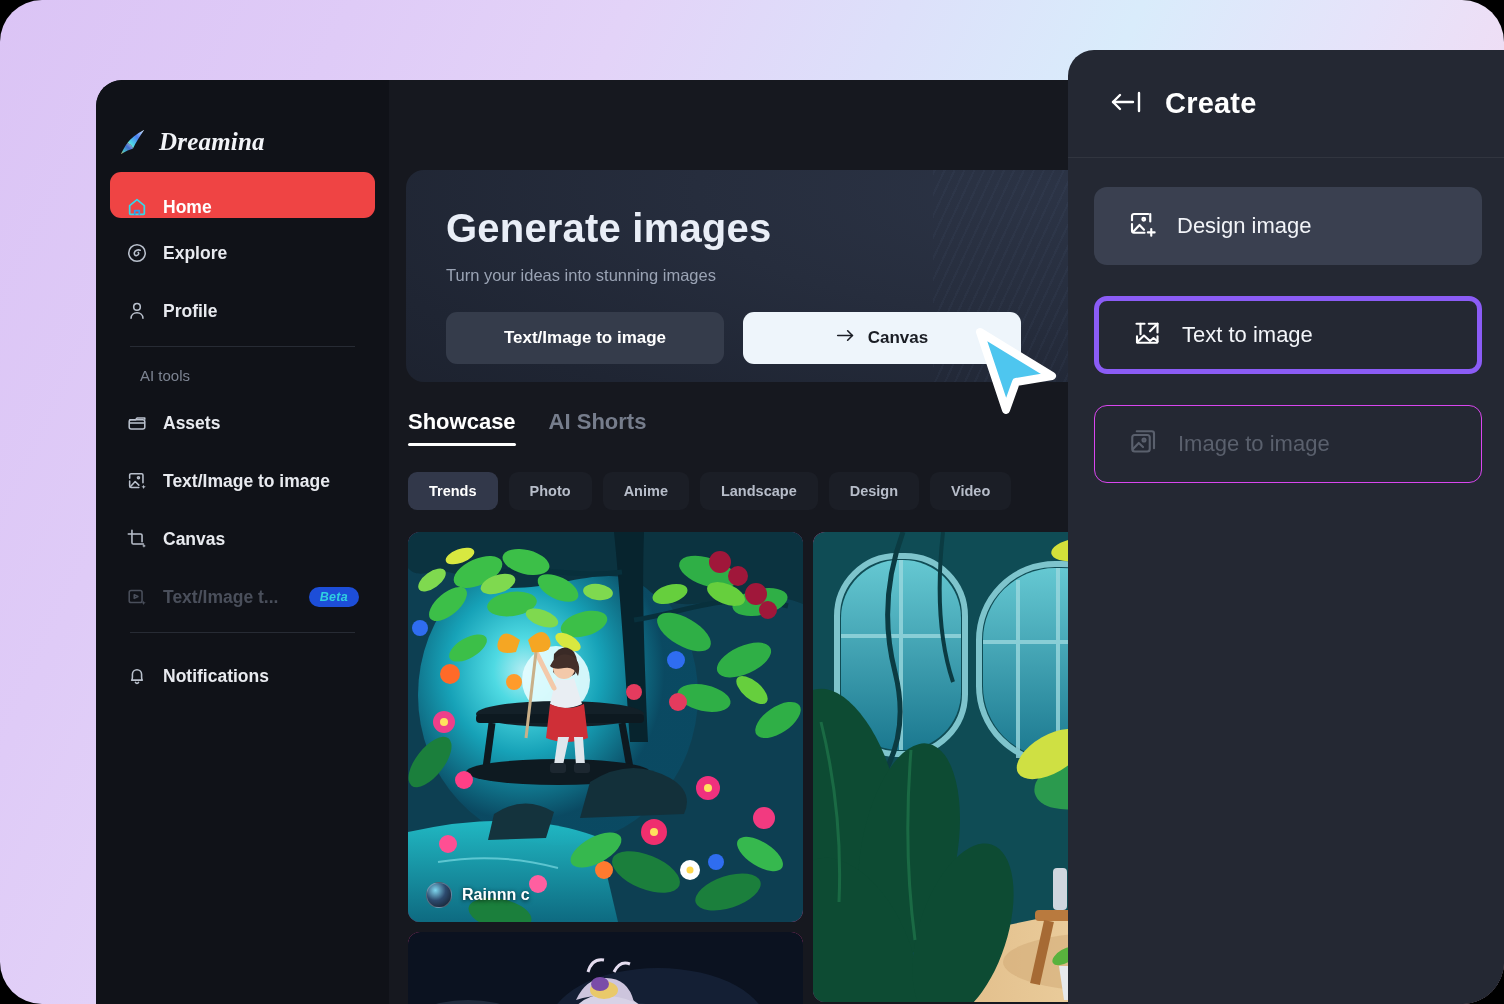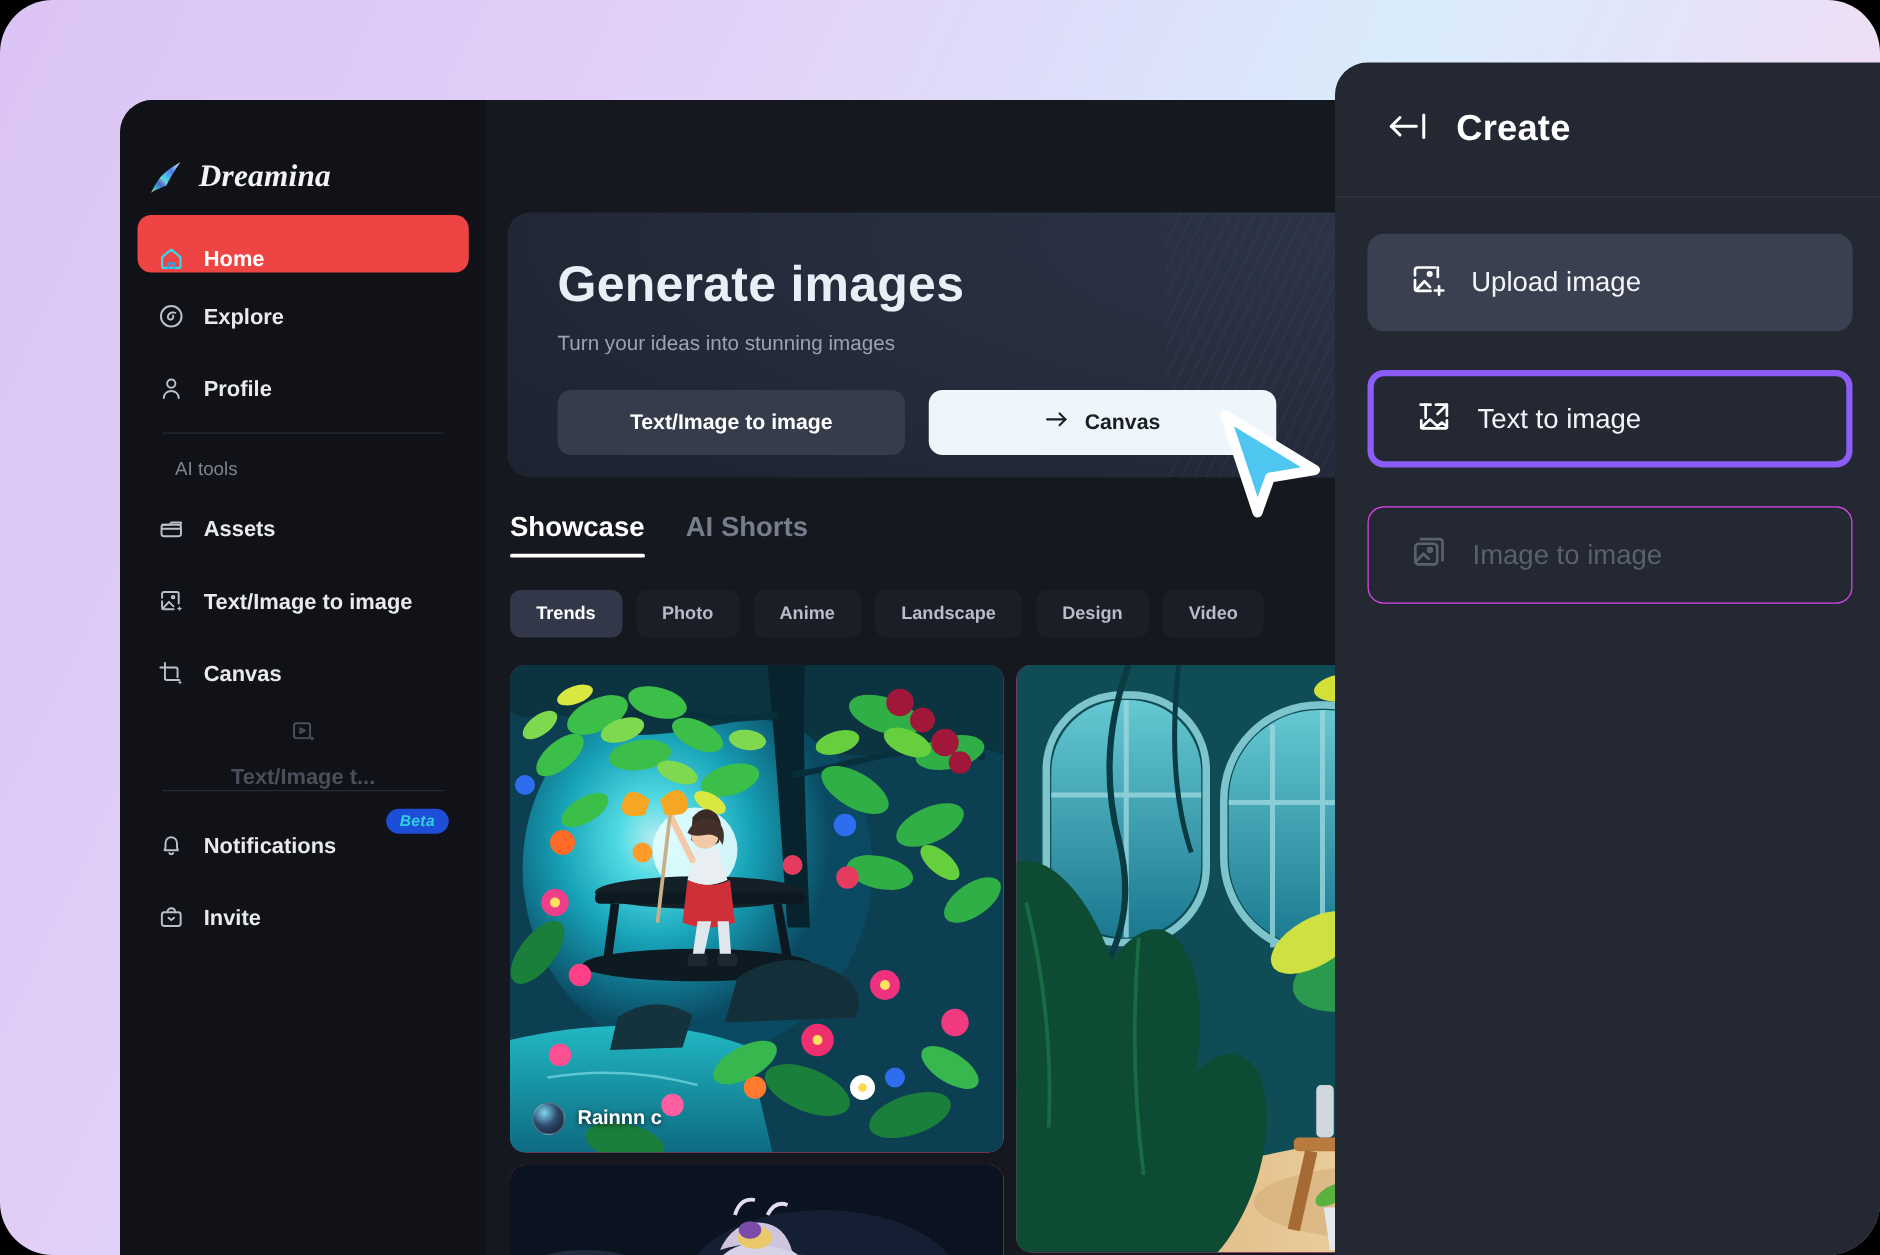--- a/index.html
+++ b/index.html
@@ -88,21 +88,21 @@
     margin-bottom: 12px;
   }
   .nav-item .label {
     font-size: 17.5px;
     font-weight: bold;
     color: #e8eaef;
     white-space: nowrap;
   }
   .nav-item.active { background: #ef4444; align-items: flex-end; }
   .nav-item.active .label { color: #ffffff; }
-  .nav-item.disabled { cursor: default; flex-direction: column; }
+  .nav-item.disabled { cursor: default; }
   .nav-item.disabled .label { color: #4a4f5b; }
   .nav-item .ico {
     width: 22px; height: 22px;
     display: flex; align-items: center; justify-content: center;
     flex: 0 0 22px;
   }
 
   .divider {
     height: 1px;
     background: #272b34;
@@ -452,30 +452,20 @@
             <span class="ico">
               <svg class="svgico" width="22" height="22" viewBox="0 0 24 24" fill="none" stroke="#b9c0cc" stroke-width="1.7" stroke-linecap="round" stroke-linejoin="round">
                 <path d="M6.2 16.5 C6.2 16.5 7 15.4 7 13 V10.2 A5 5 0 0 1 17 10.2 V13 c0 2.4 .8 3.5 .8 3.5 Z"></path>
                 <path d="M10.3 19 a1.9 1.9 0 0 0 3.4 0"></path>
               </svg>
             </span>
             <span class="label">Notifications</span>
           </div>
 
 
-          <div class="nav-item">
-            <span class="ico">
-              <svg class="svgico" width="22" height="22" viewBox="0 0 24 24" fill="none" stroke="#b9c0cc" stroke-width="1.7" stroke-linecap="round" stroke-linejoin="round">
-                <rect x="3.8" y="7.5" width="16.4" height="12" rx="2.2"></rect>
-                <path d="M8.6 7.5 C8.6 5.4 10 4 12 4 C14 4 15.4 5.4 15.4 7.5"></path>
-                <path d="M9.6 12.2 L12 14.3 L14.4 12.2"></path>
-              </svg>
-            </span>
-            <span class="label">Invite</span>
-          </div>
 
         </div>
       </div>
 
       <div id="content">
 
         <div class="hero">
           <div class="hero-title">Generate images</div>
           <div class="hero-sub">Turn your ideas into stunning images</div>
           <div class="hero-btns">
@@ -799,21 +789,21 @@
             <svg width="30" height="30" viewBox="0 0 24 24" fill="none" stroke="#ffffff" stroke-width="1.7" stroke-linecap="round" stroke-linejoin="round">
               <path d="M4 9 V5.6 a1.6 1.6 0 0 1 1.6 -1.6 H17"></path>
               <path d="M4 12 v5.4 A1.6 1.6 0 0 0 5.6 19 H14"></path>
               <path d="M18.6 4 V10"></path>
               <path d="M4.8 18.4 L10 12.8 L13.6 16.6"></path>
               <circle cx="13.4" cy="8.2" r="1.1"></circle>
               <path d="M19.4 16 V21.4"></path>
                 <path d="M16.7 18.7 H22.1"></path>
             </svg>
           </span>
-          <span class="olabel">Upload image</span>
+          <span class="olabel">Design image</span>
         </div>
 
         <div class="opt plain">
           <span>
             <svg width="30" height="30" viewBox="0 0 24 24" fill="none" stroke="#ffffff" stroke-width="1.7" stroke-linecap="round" stroke-linejoin="round">
               <path d="M3.6 4.6 H10"></path>
                 <path d="M6.8 4.6 V13"></path>
               <path d="M13.4 4.6 H20.4 V11.6"></path>
               <path d="M20.4 4.6 L14.4 10.6"></path>
               <path d="M4 14.6 V19 a .8 .8 0 0 0 .8 .8 H19.6 a .8 .8 0 0 0 .8 -.8 V14.6"></path>

